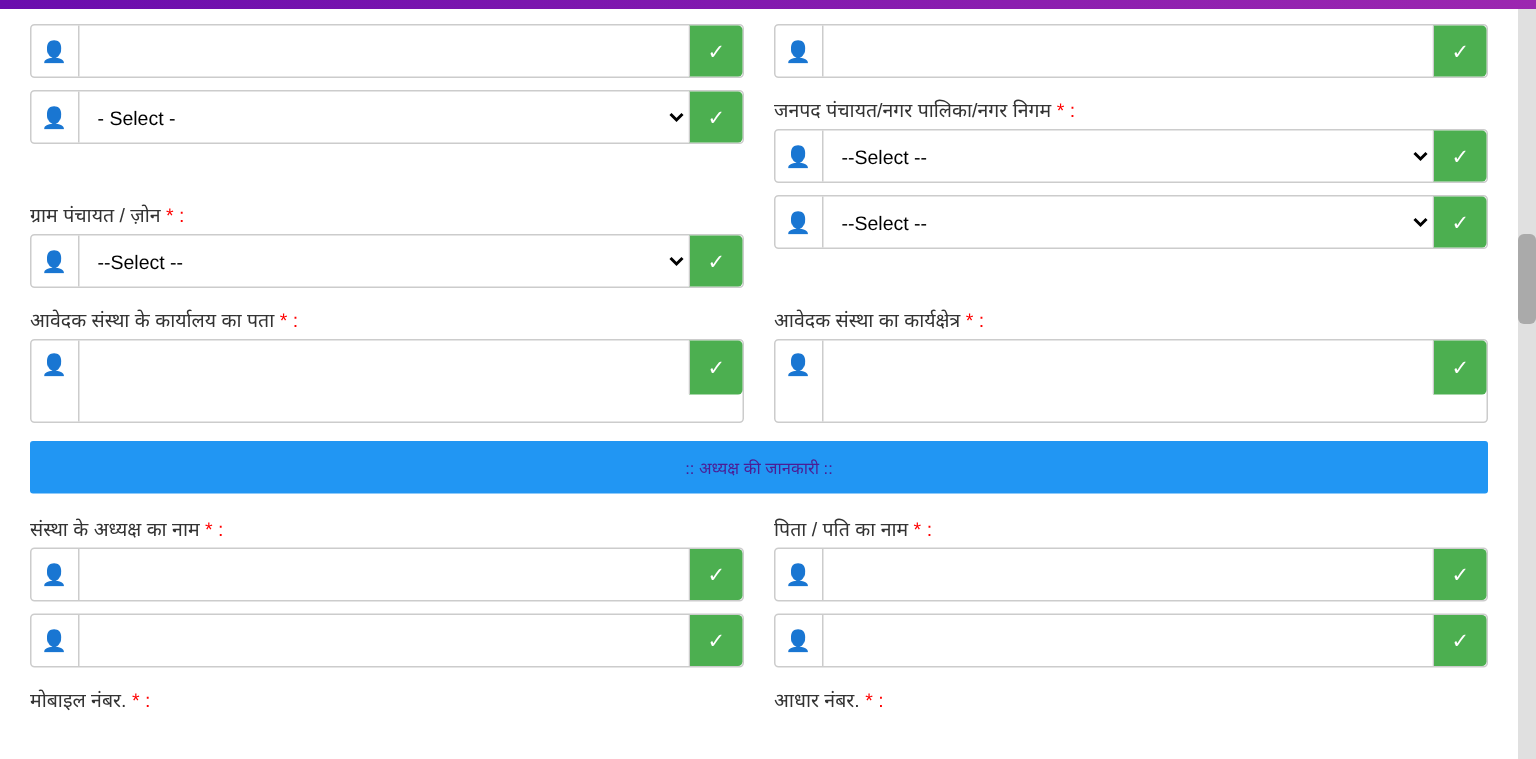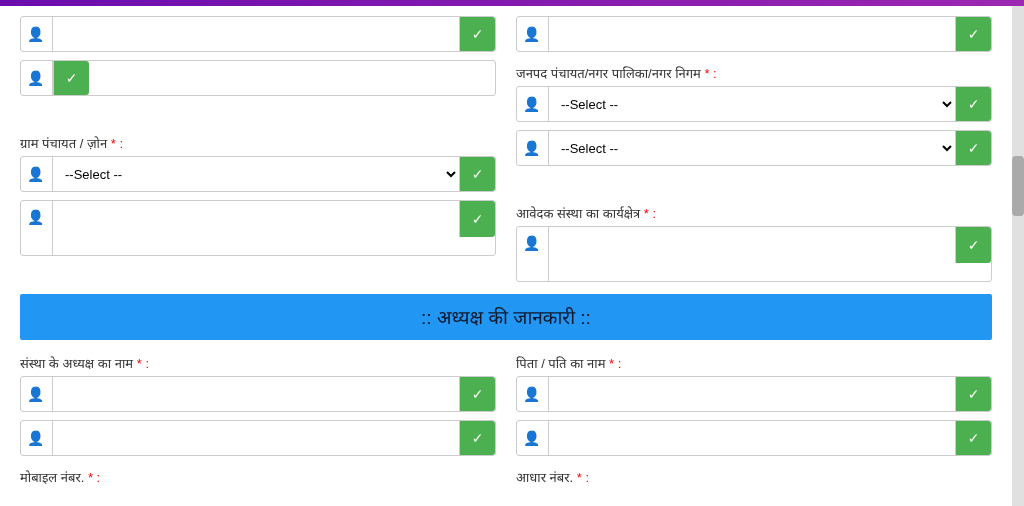--- a/index.html
+++ b/index.html
@@ -152,24 +152,24 @@
       background: #4caf50;
       color: #fff;
       font-size: 14px;
       cursor: pointer;
       border-left: 1px solid #ccc;
       border-radius: 0 3px 3px 0;
     }
 
     .section-header {
       background: #2196f3;
-      color: #0f172a;
+      color: #4c1d95;
       text-align: center;
       padding: 10px;
-      font-size: 19px;
+      font-size: 11px;
       margin: 12px 0 10px 0;
       border-radius: 2px;
     }
 
     .textarea-group {
       display: flex;
       align-items: flex-start;
       border: 1px solid #ccc;
       border-radius: 3px;
       background: #fff;
@@ -241,20 +241,23 @@
           <input type="text" style="">
           <div class="check-btn">✓</div>
         </div>
       </div>
     </div>
 
     <div class="form-row">
       <div class="form-col">
         <div class="select-group">
           <div class="icon-person">👤</div>
+          <select>
+            <option>- Select -</option>
+          </select>
           <div class="check-btn">✓</div>
         </div>
       </div>
       <div class="form-col">
         <div class="field-label">
           <span>जनपद पंचायत/नगर पालिका/नगर निगम</span><span class="required"> * :</span>
         </div>
         <div class="select-group">
           <div class="icon-person">👤</div>
           <select>
@@ -284,20 +287,23 @@
           <select>
             <option>--Select --</option>
           </select>
           <div class="check-btn">✓</div>
         </div>
       </div>
     </div>
 
     <div class="form-row">
       <div class="form-col">
+        <div class="field-label">
+          <span>आवेदक संस्था के कार्यालय का पता</span><span class="required"> * :</span>
+        </div>
         <div class="textarea-group">
           <div class="icon-person">👤</div>
           <textarea style=""></textarea>
           <div class="check-btn">✓</div>
         </div>
       </div>
       <div class="form-col">
         <div class="field-label">
           <span>आवेदक संस्था का कार्यक्षेत्र</span><span class="required"> * :</span>
         </div>

